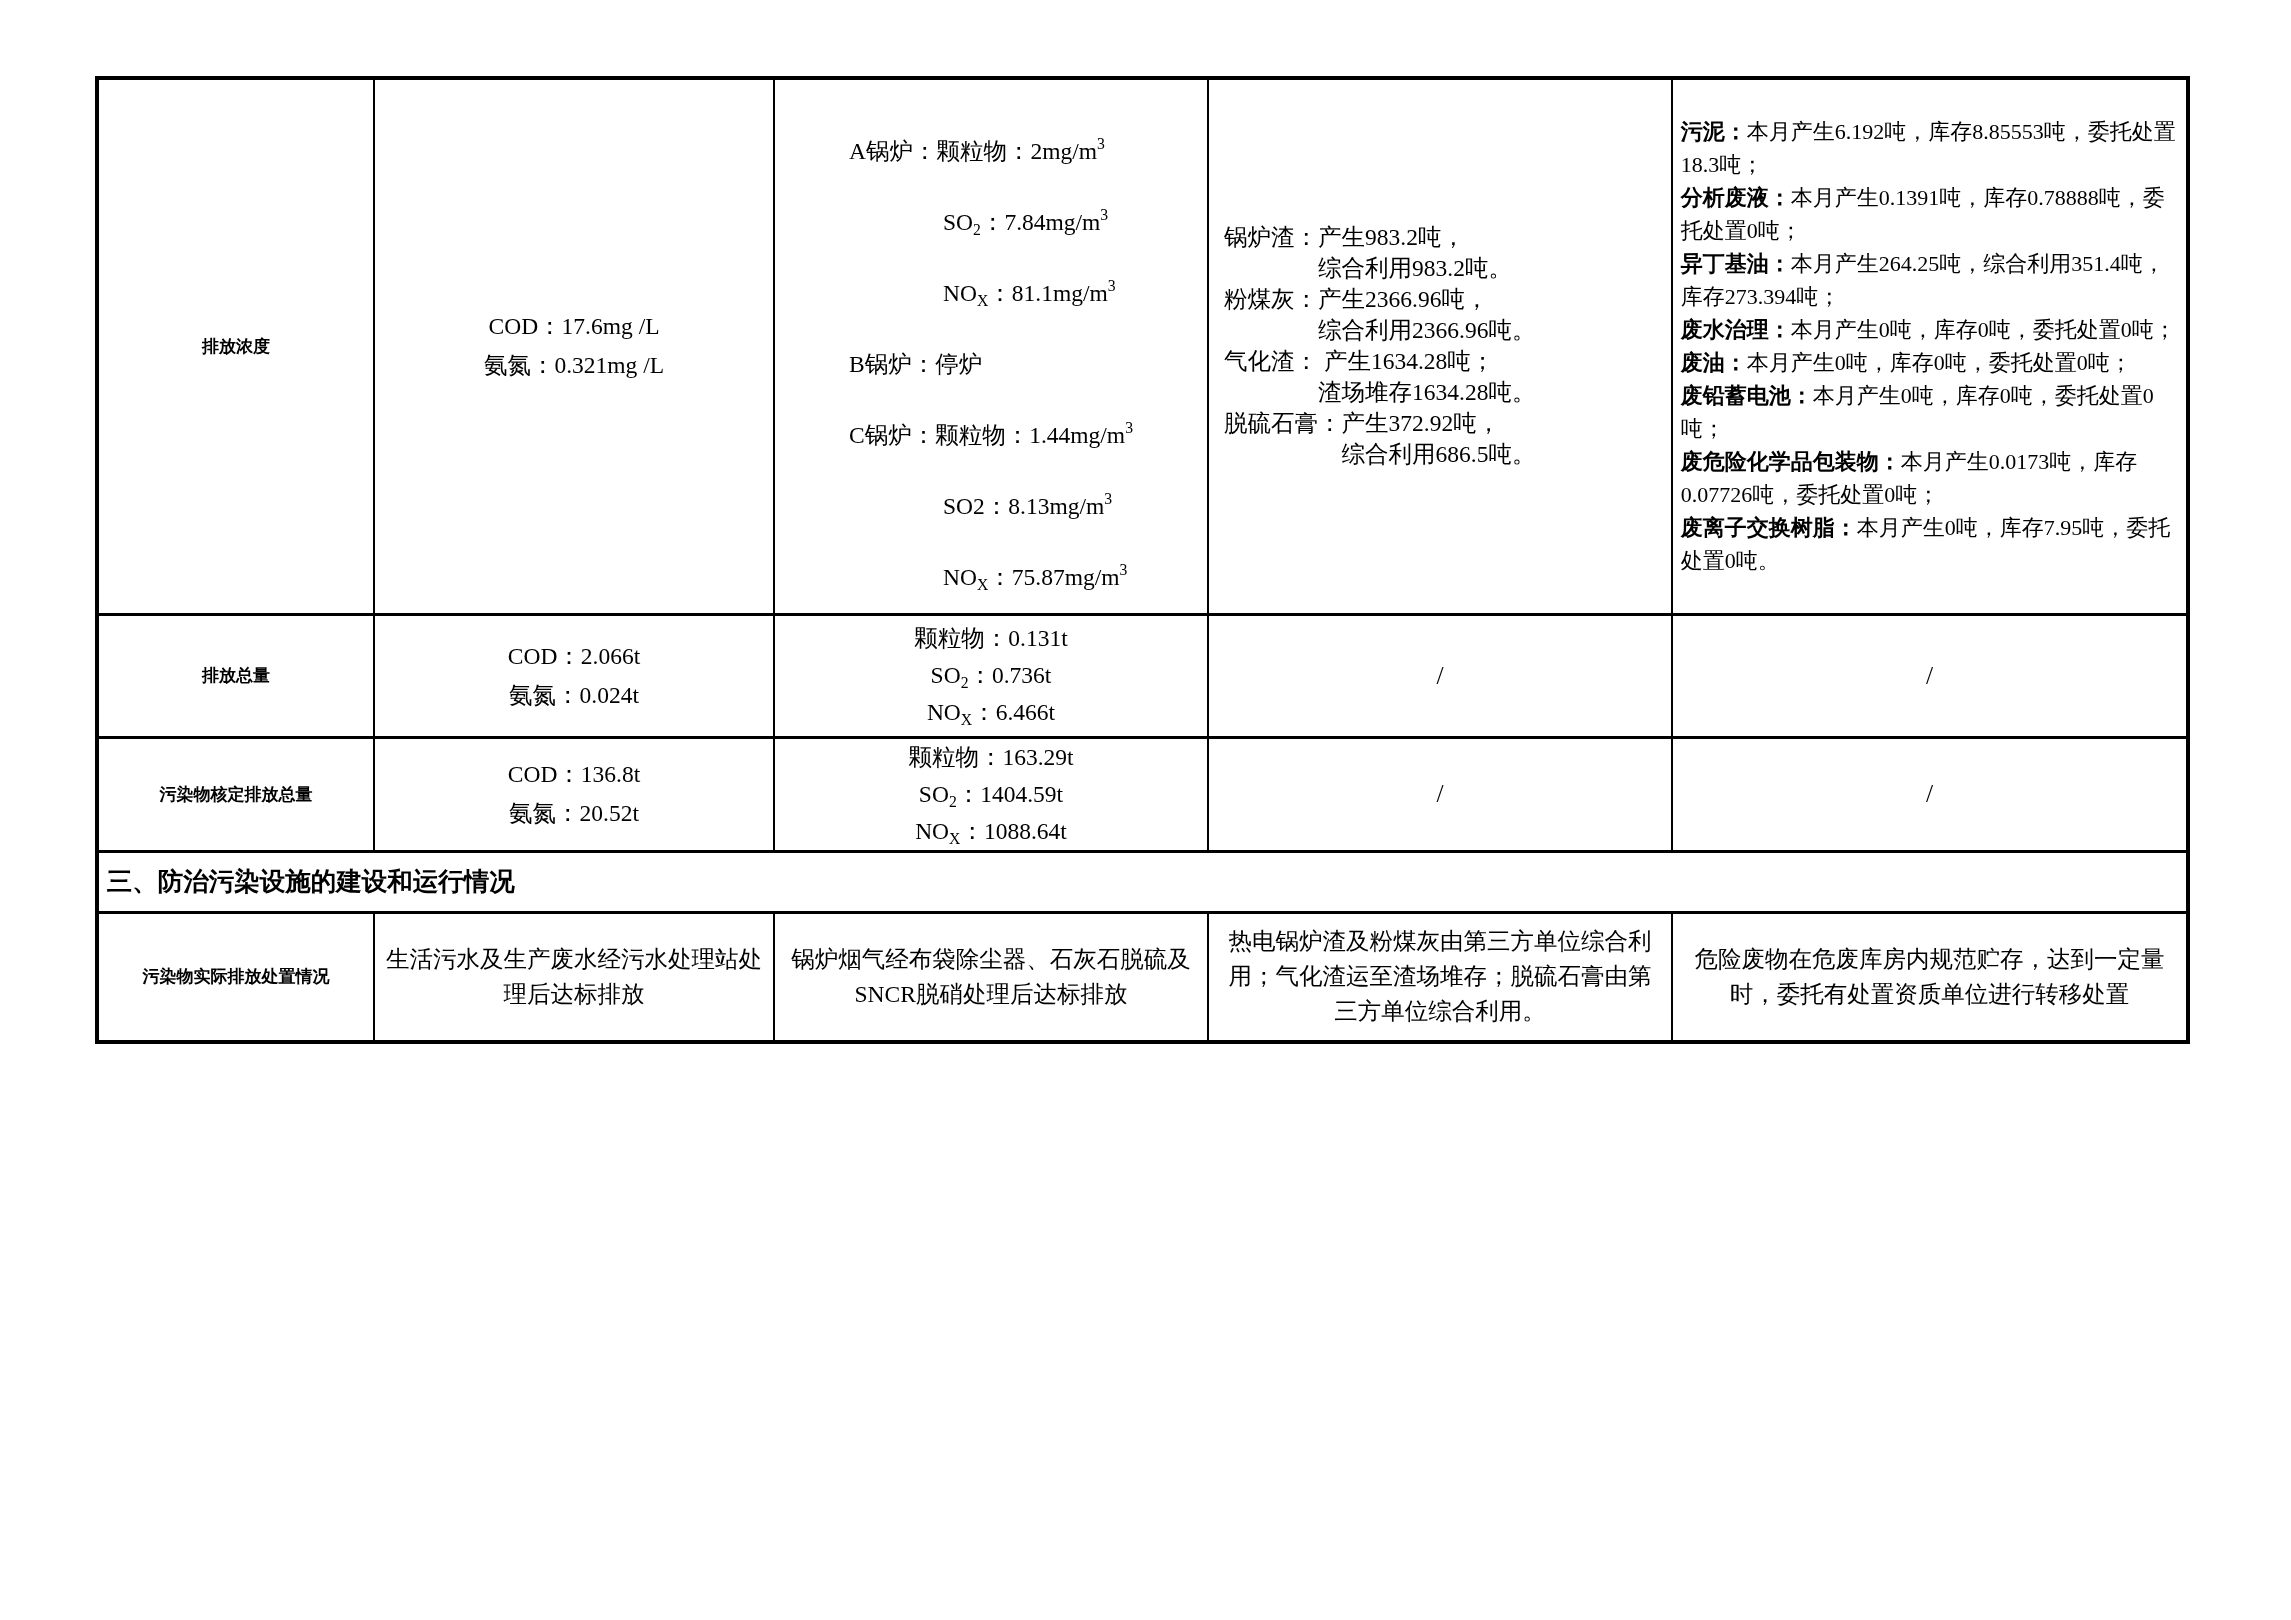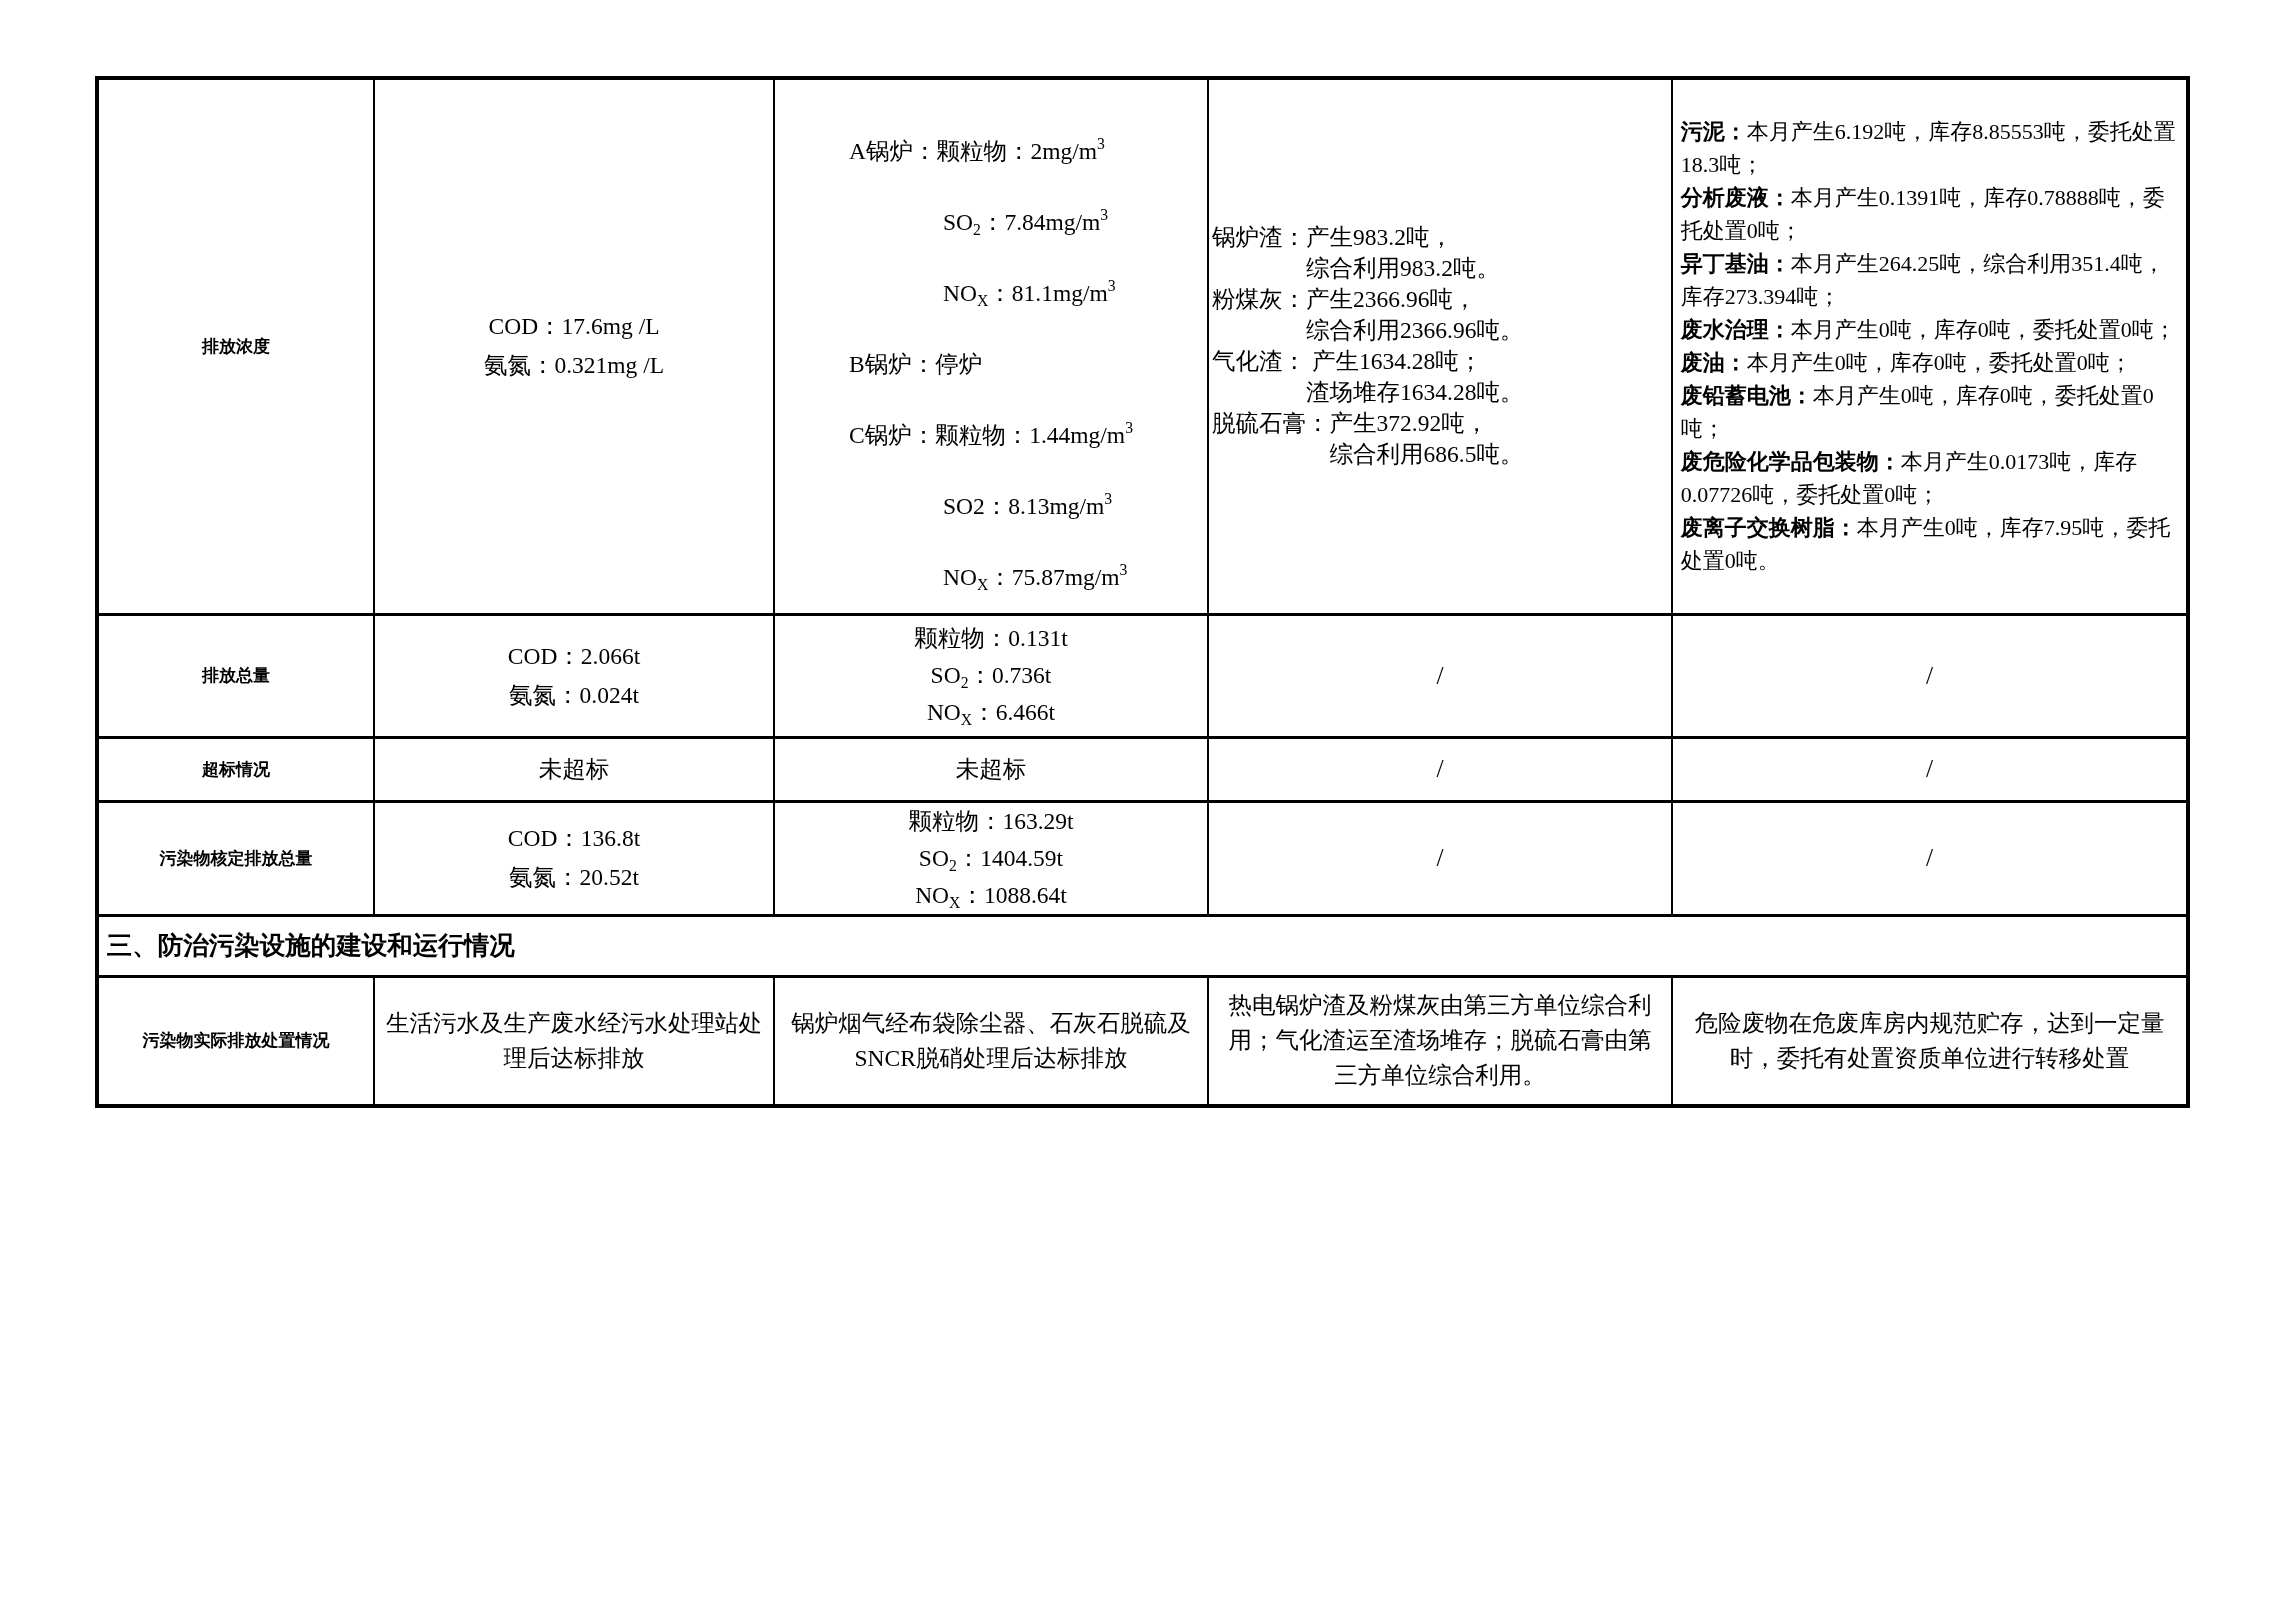--- a/index.html
+++ b/index.html
@@ -11,21 +11,21 @@
   td{border:2.9px solid #000;border-top-width:3.9px;border-bottom-width:3.9px;
      vertical-align:middle;overflow:hidden;}
   td.lab{font-weight:bold;font-size:17px;line-height:33px;text-align:center;padding:0 5.9px;}
   td.c{font-size:23.5px;text-align:center;padding:0 19px;}
   td.slash{font-size:25.5px;text-align:center;}
   
   td.air{text-align:center;}
   .air-block{display:inline-block;text-align:left;font-size:23.5px;}
   .air-block .tl{line-height:35px;margin-top:36px;}
   td.solid{text-align:left;}
-  .solid-block{display:inline-block;text-align:left;font-size:23.5px;padding-left:2px;}
+  .solid-block{display:inline-block;text-align:left;font-size:23.5px;padding-left:14px;}
   .solid-block .tl{line-height:31px;}
   td.hazard{text-align:left;padding:0 7.8px;}
   .hazard-block{font-size:22px;}
   .hazard-block .tl{line-height:33px;}
   
   .cl{font-size:23.5px;text-align:center;}
   .cl .tl{line-height:39px;}
   .cl3 .tl{line-height:37px;}
   sup{font-size:15.7px;vertical-align:9.8px;line-height:0;}
   sub{font-size:15.7px;vertical-align:-4.9px;line-height:0;}
@@ -90,27 +90,20 @@
         <div>
               <div class="tl"><span>颗粒物：0.131t</span></div>
               <div class="tl"><span>SO</span><sub>2</sub><span>：0.736t</span></div>
               <div class="tl"><span>NO</span><sub>X</sub><span>：6.466t</span></div>
             </div>
       </td>
       <td class="slash">/</td>
       <td class="slash">/</td>
     </tr>
 
-    <tr style="height:64px;">
-      <td class="lab">超标情况</td>
-      <td class="c">未超标</td>
-      <td class="c">未超标</td>
-      <td class="slash">/</td>
-      <td class="slash">/</td>
-    </tr>
 
 
     <tr style="height:108px;">
       <td class="lab">污染物核定排放总量</td>
       <td class="c cl">
         <div>
               <div class="tl"><span>COD：136.8t</span></div>
               <div class="tl"><span>氨氮：20.52t</span></div>
             </div>
       </td>

